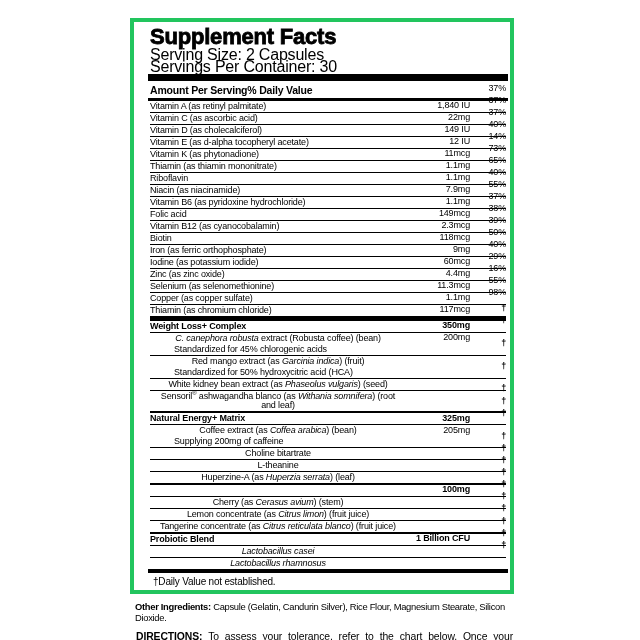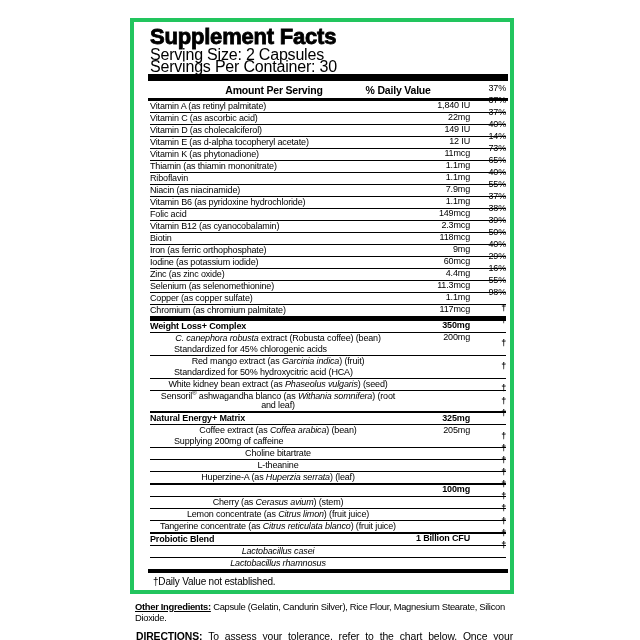--- a/index.html
+++ b/index.html
@@ -15,21 +15,21 @@
   .title {
     font-size:22px; font-weight:700; line-height:24px; letter-spacing:-0.2px;
     -webkit-text-stroke:0.8px #000; margin-top:1px;
   }
   .serving-line { font-size:16px; line-height:11.5px; letter-spacing:-0.2px; }
 
   .bar-heavy { height:7px; background:#000; margin:2px -2px 0 -2px; }
   .bar-mid   { height:3px; background:#000; margin:0 -2px; }
   .bar-end   { height:4px; background:#000; margin:0 -2px; }
 
-  .header-row { display:flex; justify-content:center; align-items:flex-end; padding:2.5px 0 2px 0;gap:43px; }
+  .header-row { display:flex; justify-content:flex-start; align-items:flex-end; padding:2.5px 0 2px 0; }
   .header-row .h { font-size:10.5px; font-weight:700; letter-spacing:-0.2px; }
 
   
   .rows { }
   .row {
     position:relative; border-top:1px solid #000; padding:1px 0 0.8px 0;
     font-size:9px; line-height:9.2px; letter-spacing:-0.15px; min-height:9.2px;
   }
   .row.first { border-top:none; }
   .row.note  { border-top:none; }
@@ -42,21 +42,21 @@
   .row .amount { position:absolute; right:36px; bottom:1px; text-align:right; white-space:nowrap; }
   .row .dv     { position:absolute; right:0;  bottom:18px; width:50px; text-align:right; white-space:nowrap; }
   .row .dv.dagger { font-weight:700; }
   .it { font-style:italic; }
   sup.reg { font-size:6px; vertical-align:super; line-height:0; }
 
   .footnote { font-size:10px; letter-spacing:-0.2px; padding:3px 0 3px 3px; }
 
   
   .other { margin-top:7px; font-size:9.4px; line-height:11px; letter-spacing:-0.3px; padding-left:5px; }
-  .other .b { font-weight:700;text-decoration:underline; }
+  .other .b { font-weight:700; }
   .directions {
     margin-top:7px; font-size:10.4px; line-height:13.4px; letter-spacing:-0.1px;
     text-align:justify; padding:0 1px 0 6px;
   }
   .directions .b { font-weight:700; }
 </style>
 </head>
 <body>
 
 <div class="label-wrap">
@@ -155,21 +155,21 @@
           <span class="name"><span>Selenium (as selenomethionine)</span></span>
           <span class="amount">11.3mcg</span>
           <span class="dv">16%</span>
         </div>
         <div class="row plain">
           <span class="name"><span>Copper (as copper sulfate)</span></span>
           <span class="amount">1.1mg</span>
           <span class="dv">55%</span>
         </div>
         <div class="row plain">
-          <span class="name"><span>Chromium (as chromium palmitate)</span></span>
+          <span class="name"><span>Thiamin (as chromium chloride)</span></span>
           <span class="amount">117mcg</span>
           <span class="dv">98%</span>
         </div>
         <div class="row section barthick">
           <span class="name"><span>Weight Loss+ Complex</span></span>
           <span class="amount">350mg</span>
           <span class="dv dagger">†</span>
         </div>
         <div class="row sub">
           <span class="name"><span class="it">C. canephora robusta</span><span> extract (Robusta coffee) (bean)</span></span>

